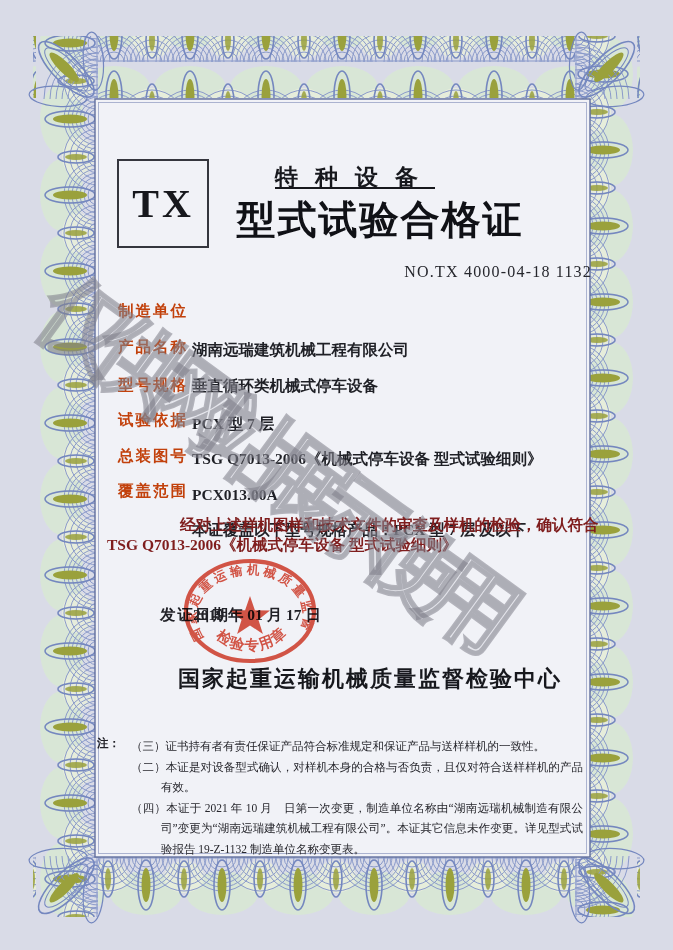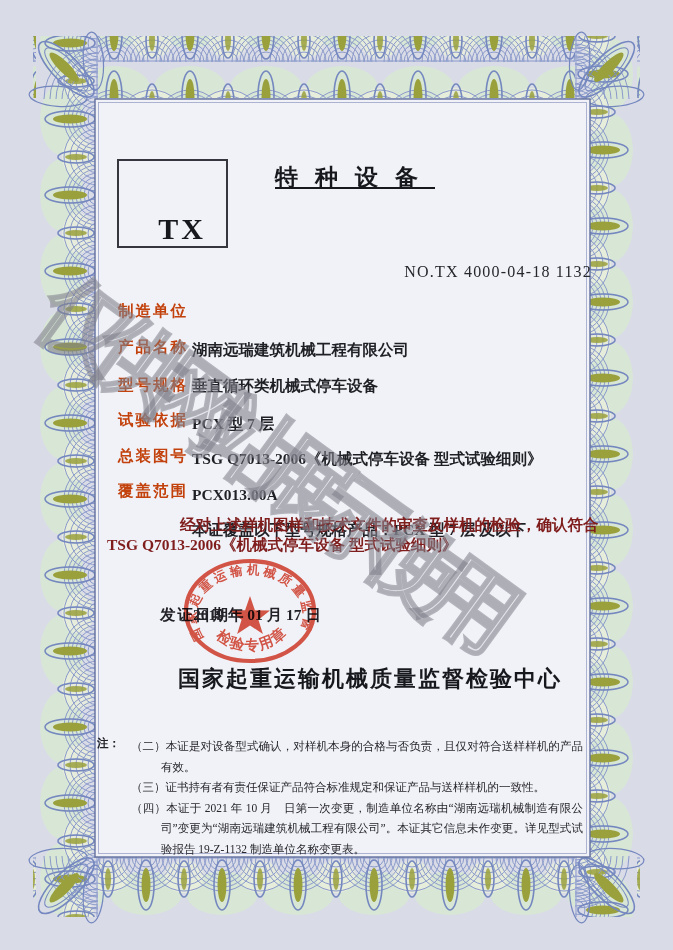--- a/index.html
+++ b/index.html
@@ -6,24 +6,23 @@
   .page{
     position:relative;width:673px;height:950px;overflow:hidden;
     background:#d9dbe7;
     font-family:"Liberation Serif","DejaVu Serif",serif;
     color:#212127;
   }
   .bg-svg{position:absolute;left:0;top:0;z-index:0;}
   .abs{position:absolute;z-index:2;}
   .tx-box{
     left:117px;top:159px;width:88px;height:85px;
-    border:2px solid #35363e;display:flex;align-items:flex-end;justify-content:center;
-    font-size:30px;font-weight:bold;letter-spacing:3px;color:#17181d;
+    border:2px solid #35363e;display:flex;align-items:center;justify-content:center;
+    font-size:40px;font-weight:bold;letter-spacing:3px;color:#17181d;
     background:transparent;
-    padding-left:19px;
   }
   .title-small{left:180px;top:162px;width:333px;text-align:center;
     font-size:23px;font-weight:600;letter-spacing:17px;text-indent:17px;color:#17181d;text-decoration:underline;}
   .title-large{left:180px;top:193px;width:400px;text-align:center;
     font-size:39px;font-weight:bold;letter-spacing:2px;color:#101116;}
   .cert-no{left:180px;top:263px;width:412px;text-align:right;
     font-size:16px;letter-spacing:1.2px;color:#26272d;}
   .field{height:18px;font-size:15.5px;line-height:18px;white-space:nowrap;}
   .field .flabel{position:absolute;left:118px;font-weight:600;letter-spacing:2px;color:#c2410c;}
   .field .fvalue{position:absolute;left:192px;font-weight:600;color:#1f2026;margin-top:39px;}
@@ -130,20 +129,21 @@
 
     <rect x="95" y="99" width="495" height="758" fill="#f1f2f7" stroke="#626f9d" stroke-width="1.4"></rect>
     <rect x="98.5" y="102.5" width="488" height="751" fill="none" stroke="#9aa4c6" stroke-width="0.8"></rect>
   </svg>
 
   <div class="abs tx-box">
     <span>TX</span>
   </div>
 
   <div class="abs title-small">特种设备</div>
+  <div class="abs title-large">型式试验合格证</div>
   <div class="abs cert-no">NO.TX 4000-04-18 1132</div>
 
   <div class="abs field" style="top:302px">
     <span class="flabel">制造单位</span>
     <span class="fvalue">湖南远瑞建筑机械工程有限公司</span>
   </div>
   <div class="abs field" style="top:338px">
     <span class="flabel">产品名称</span>
     <span class="fvalue">垂直循环类机械式停车设备</span>
   </div>
@@ -182,20 +182,20 @@
       <polygon fill="#dc4a38" points="0,-21 4.9,-6.8 20,-6.5 8.4,2.7 12.9,17 0,8.4 -12.9,17 -8.4,2.7 -20,-6.5 -4.9,-6.8"></polygon>
     </g>
     <path id="botPath" d="M -34,26 A 44,36 0 0 0 34,26" fill="none"></path>
     <text font-size="14.5" font-weight="bold" fill="#dc4a38" letter-spacing="1.5">
       <textPath href="#botPath">检验专用章</textPath>
     </text>
   </svg>
 
   <div class="abs notes-label">注：</div>
   <div class="abs notes">
+    <div class="note">（三）证书持有者有责任保证产品符合标准规定和保证产品与送样样机的一致性。</div>
     <div class="note">（二）本证是对设备型式确认，对样机本身的合格与否负责，且仅对符合送样样机的产品有效。</div>
-    <div class="note">（三）证书持有者有责任保证产品符合标准规定和保证产品与送样样机的一致性。</div>
     <div class="note">（四）本证于 2021 年 10 月　日第一次变更，制造单位名称由“湖南远瑞机械制造有限公司”变更为“湖南远瑞建筑机械工程有限公司”。本证其它信息未作变更。详见型式试验报告 19-Z-1132 制造单位名称变更表。</div>
   </div>
 
   <div class="abs watermark">仅供网站展示使用</div>
 
 </div>
 
 </body></html>

